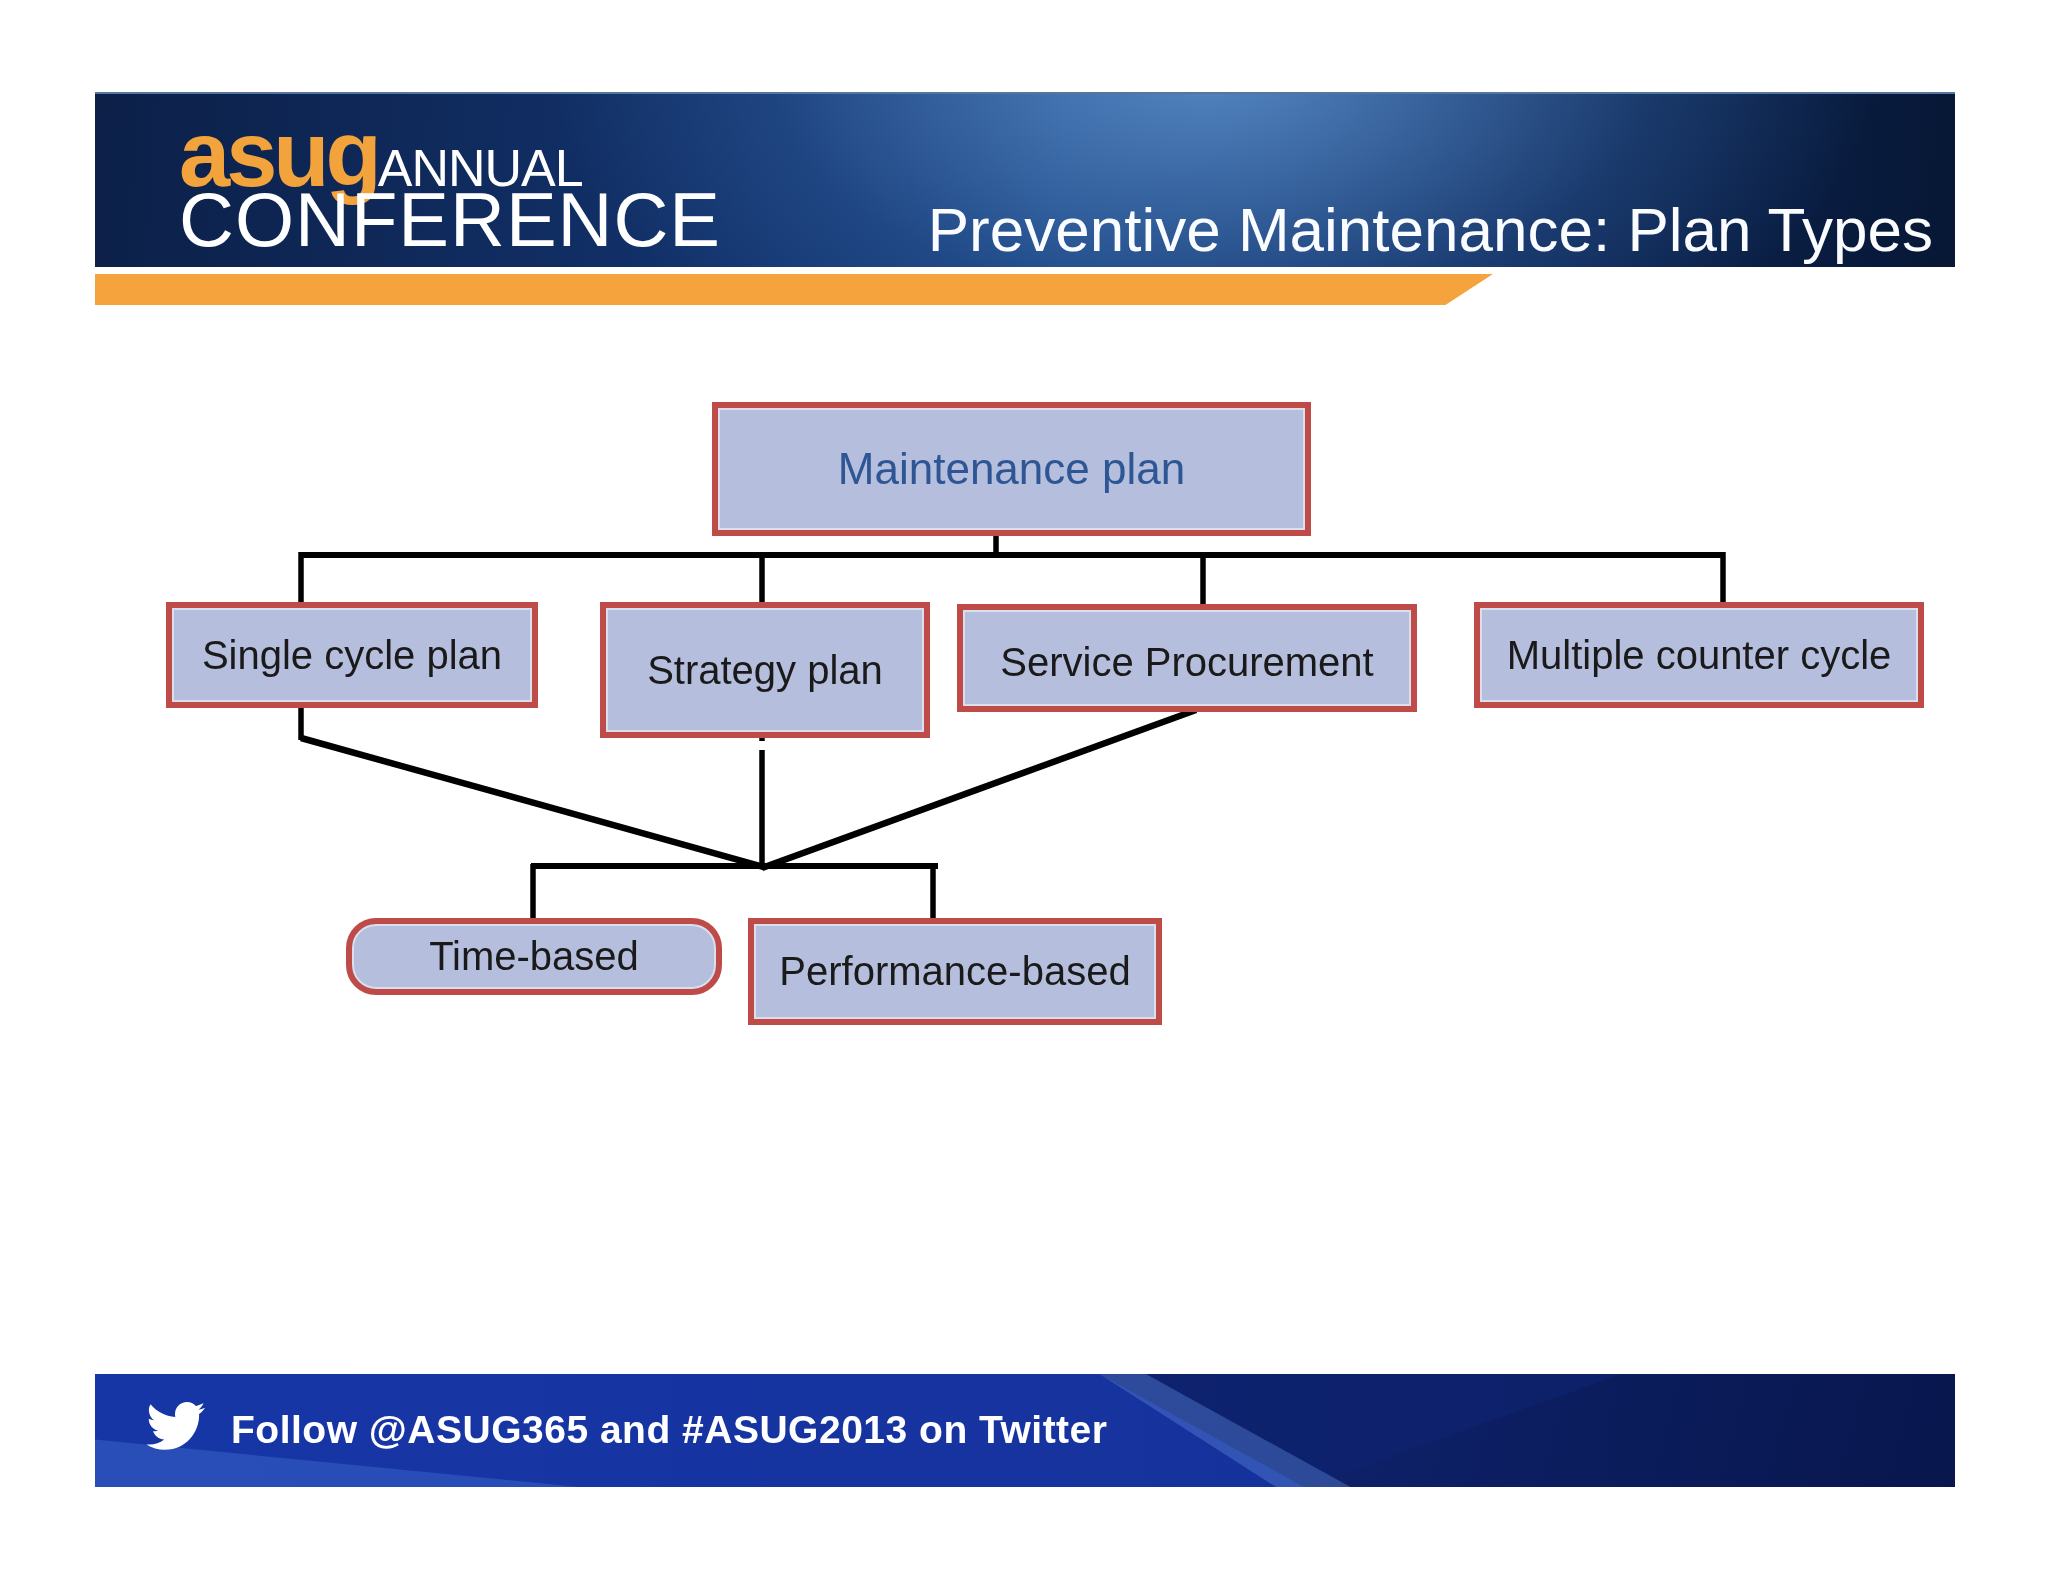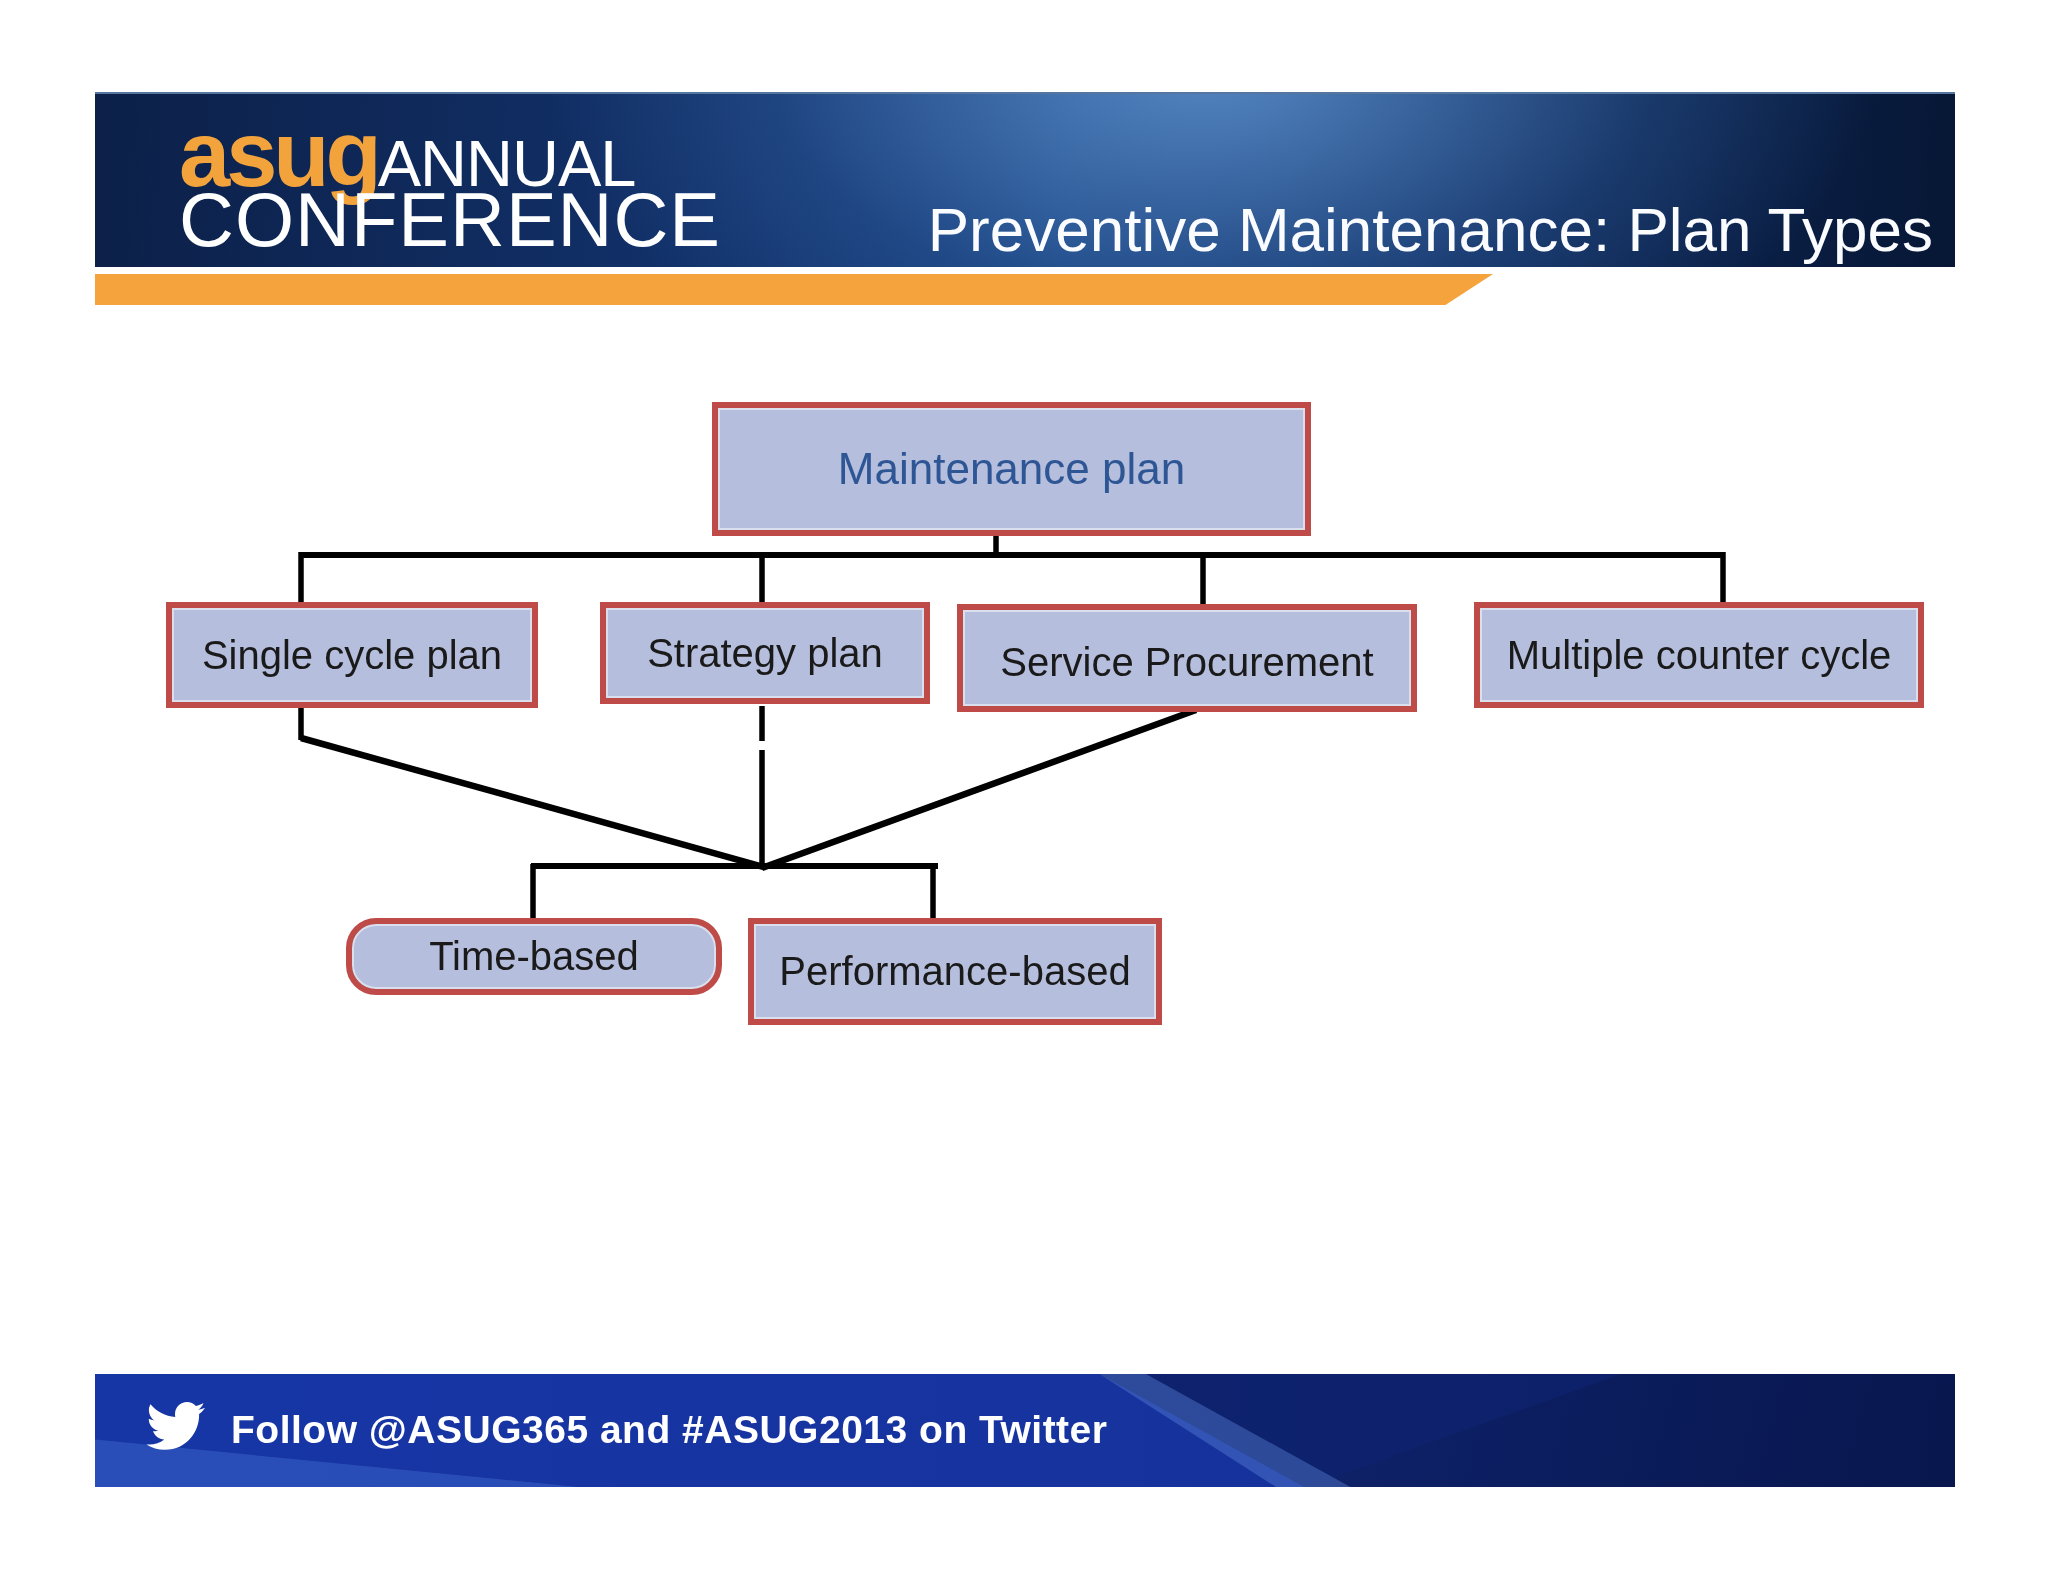--- a/index.html
+++ b/index.html
@@ -10,21 +10,21 @@
   
   .header{
     position:absolute;left:95px;top:92px;width:1860px;height:175px;box-sizing:border-box;
     border-top:2px solid #55779f;
     background:
       radial-gradient(ellipse 980px 520px at 60% -15%, rgba(96,148,208,0.85) 0%, rgba(52,98,160,0.35) 45%, rgba(20,50,100,0) 68%),
       linear-gradient(94deg, #0C2048 0%, #12316A 32%, #174180 52%, #0E2A5C 74%, #071735 100%);
   }
   .logo-line1{position:absolute;left:84px;top:14px;display:flex;align-items:baseline;line-height:1;}
   .logo-asug{font-size:92px;font-weight:bold;letter-spacing:-4px;color:var(--logo-orange);}
-  .logo-annual{font-size:65px;font-weight:300;letter-spacing:-1px;color:#fff;}
+  .logo-annual{font-size:52px;font-weight:300;letter-spacing:-1px;color:#fff;}
   .logo-line2{position:absolute;left:84px;top:88px;font-size:76px;font-weight:300;letter-spacing:1px;color:#fff;line-height:1;}
   .title{
     position:absolute;right:14px;top:94px;margin:8px;font-size:62px;font-weight:400;
     color:#FBFCFF;letter-spacing:0;line-height:1.1;white-space:nowrap;
   }
   
   .orange-bar{
     position:absolute;left:95px;top:274px;width:1398px;height:31px;
     background:var(--accent-orange);
     clip-path:polygon(0 0,100% 0,96.6% 100%,0 100%);
@@ -34,21 +34,21 @@
   .node{
     position:absolute;box-sizing:border-box;
     border:6px solid var(--box-border);
     background:var(--box-fill);
     box-shadow:inset 0 0 0 2px rgba(255,255,255,0.5);
     display:flex;align-items:center;justify-content:center;
     color:var(--node-text-black);font-size:40px;white-space:nowrap;
   }
   .n-root{left:712px;top:402px;width:599px;height:134px;font-size:44px;color:var(--root-text-blue);}
   .n-single{left:166px;top:602px;width:372px;height:106px;}
-  .n-strategy{left:600px;top:602px;width:330px;height:102px;}
+  .n-strategy{left:600px;top:602px;width:330px;height:136px;}
   .n-service{left:957px;top:604px;width:460px;height:108px;padding-top:8px;}
   .n-multiple{left:1474px;top:602px;width:450px;height:106px;}
   .n-time{left:346px;top:918px;width:376px;height:77px;border-radius:30px;}
   .n-perf{left:748px;top:918px;width:414px;height:107px;}
   
   .footer{
     position:absolute;left:95px;top:1374px;width:1860px;height:113px;overflow:hidden;
     background:linear-gradient(to right,#1736A6 0%, var(--footer-blue) 55%, #122D90 100%);
   }
   .f-wedge1{position:absolute;inset:0;background:rgba(6,18,64,0.5);

